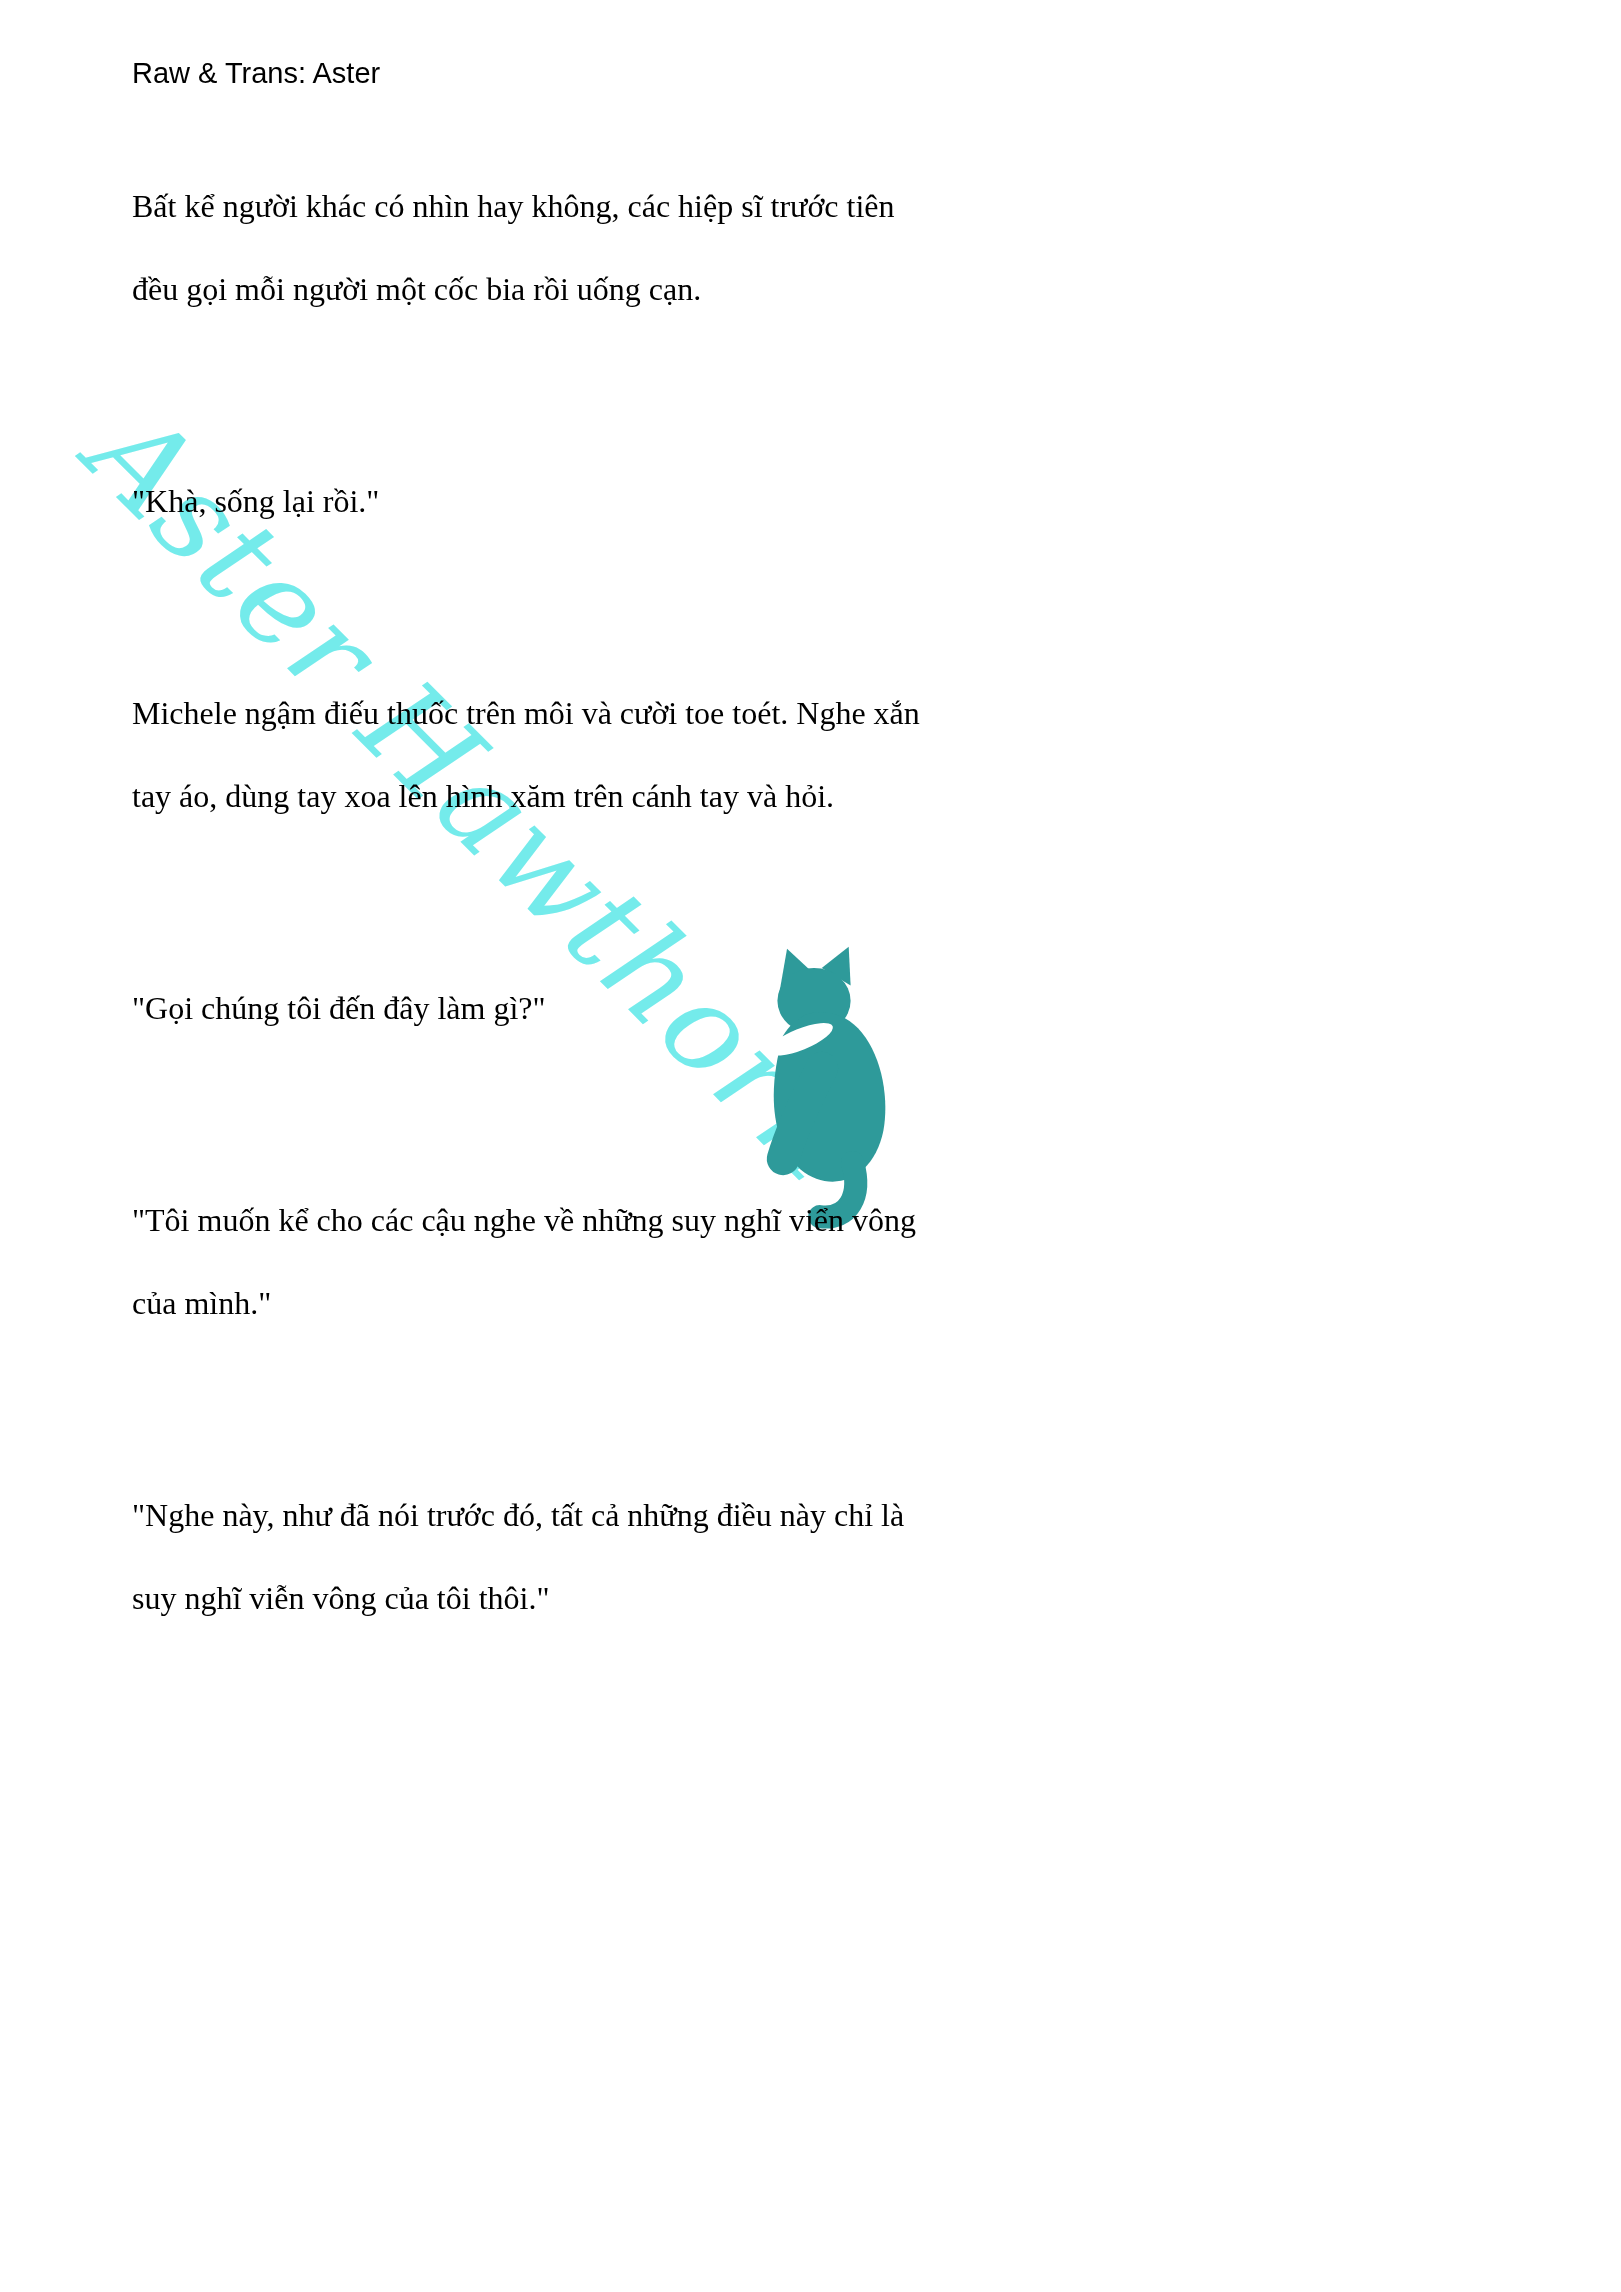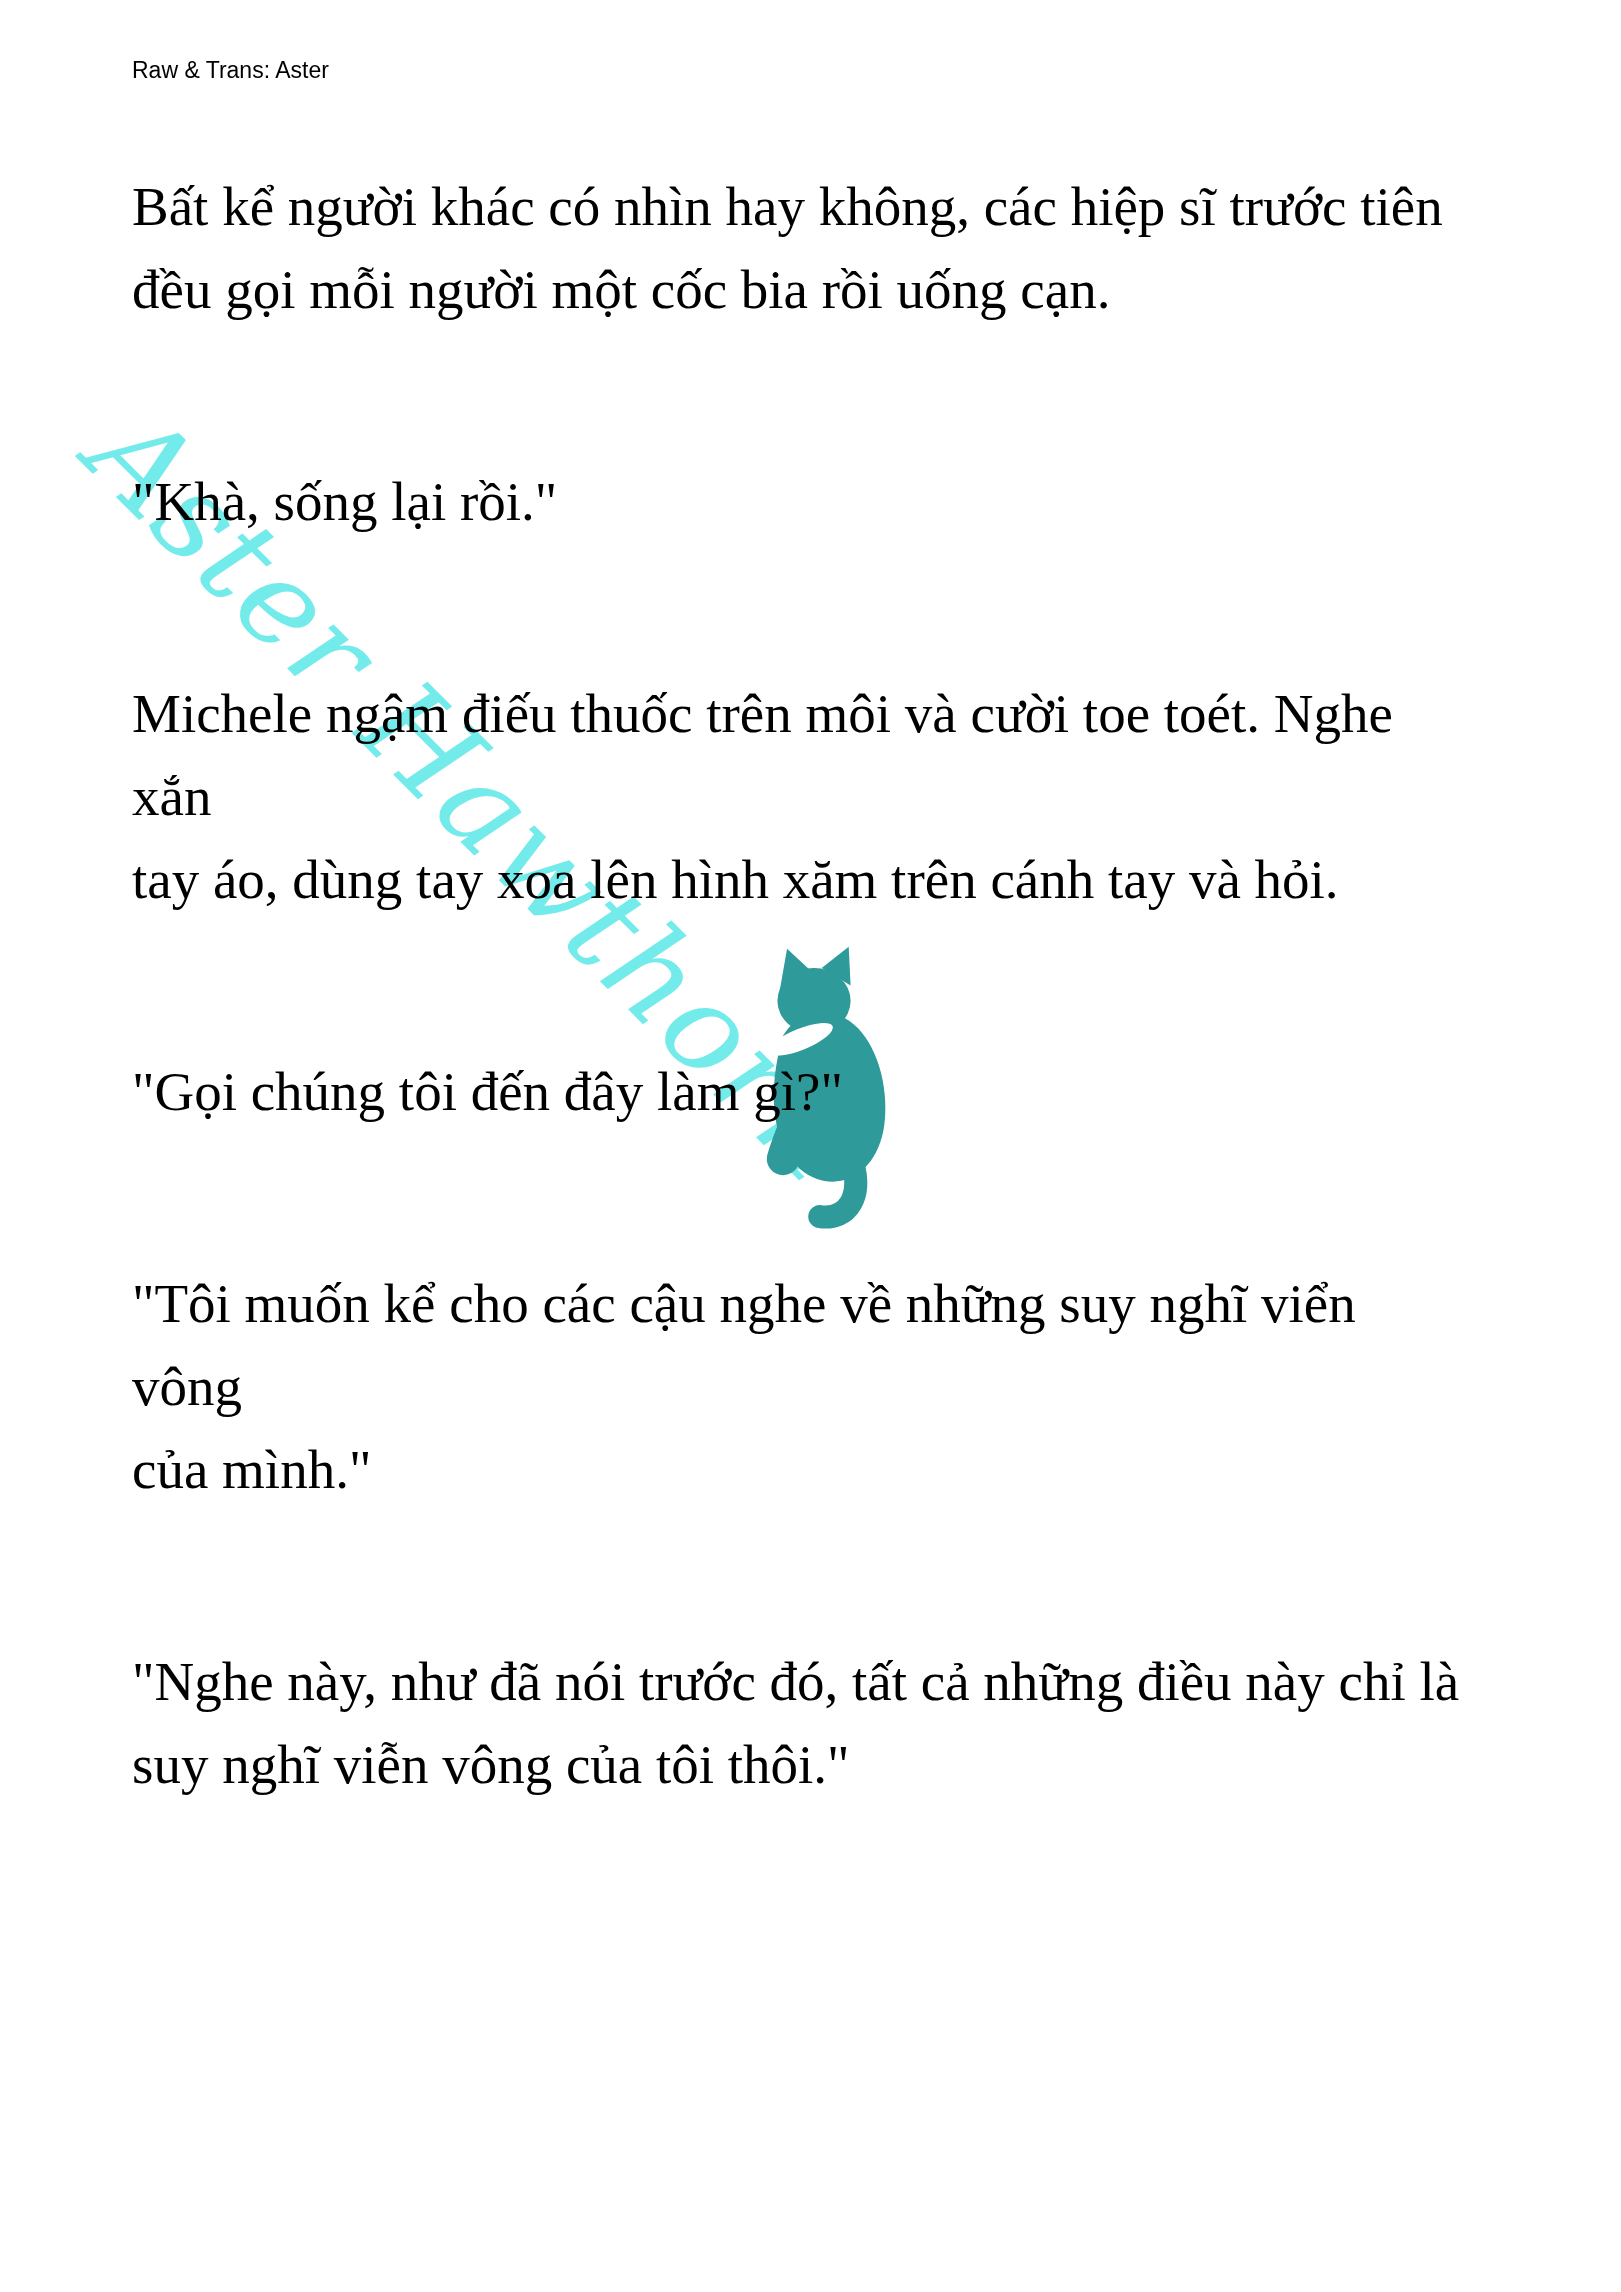--- a/index.html
+++ b/index.html
@@ -33,33 +33,33 @@
     width: 135px;
     height: 289px;
     z-index: 0;
   }
   .header {
     position: absolute;
     left: 132px;
     top: 57px;
     z-index: 1;
     font-family: "Liberation Sans", sans-serif;
-    font-size: 23px;
+    font-size: 29px;
     color: #000000;
   }
   .content {
     position: absolute;
     left: 132px;
     top: 165px;
     width: 1333px;
     z-index: 1;
   }
   .content p {
     margin: 0 0 129px 0;
-    font-size: 55px;
+    font-size: 32px;
     line-height: 83px;
     color: #000000;
     white-space: pre-line;
   }
 </style>
 </head>
 <body>
 
 <div class="page">
 

